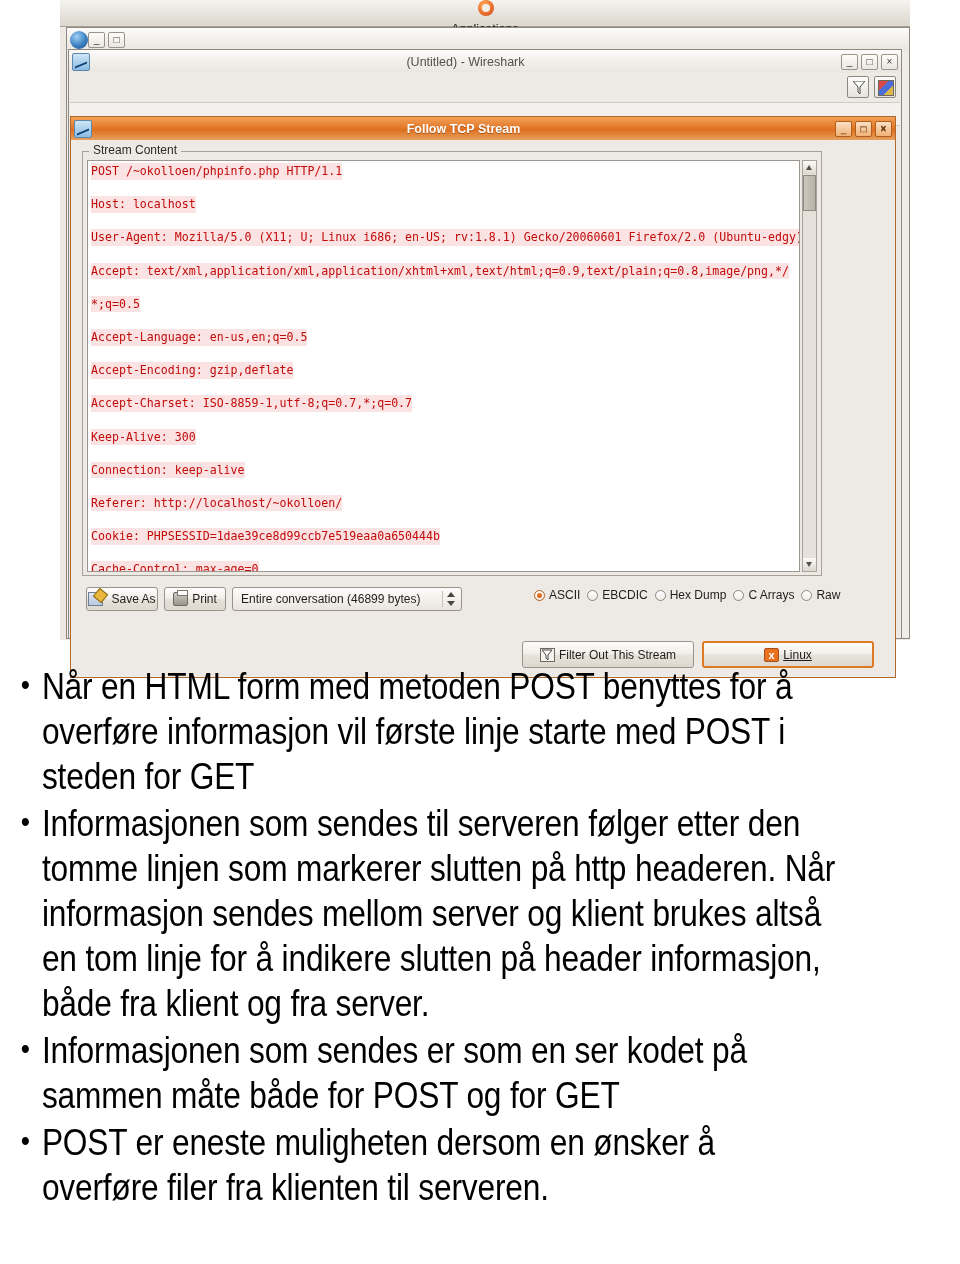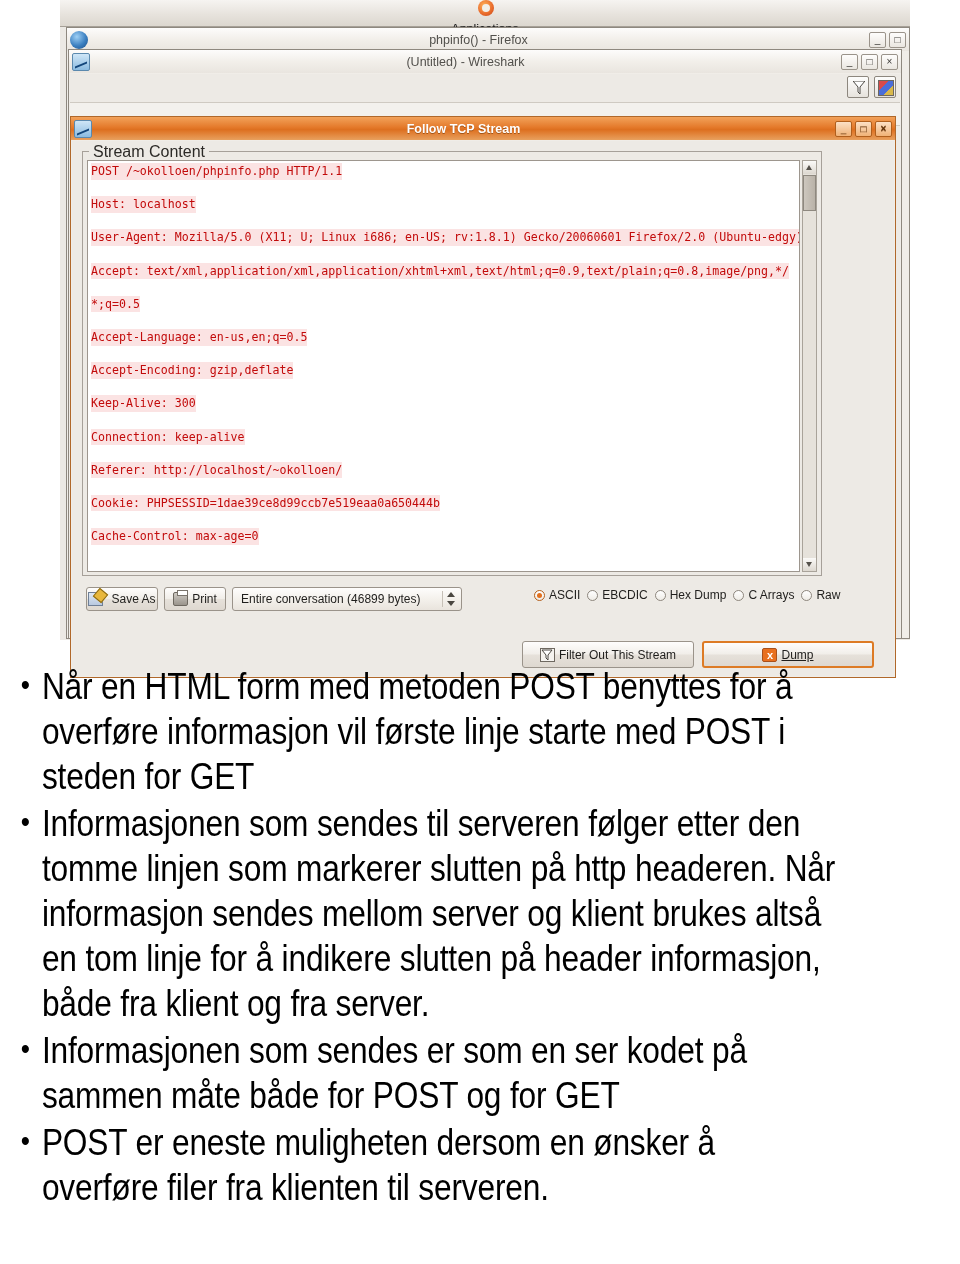--- a/index.html
+++ b/index.html
@@ -168,21 +168,21 @@
 
   
   .dlg-body { position:absolute; left:1px; top:24px; right:1px; bottom:1px;
               background:#edeae5; }
   .frame {
     position:absolute; left:10px; top:10px; width:740px; height:425px;
     border:1px solid #a6a099;
   }
   .frame-legend {
     position:absolute; left:6px; top:-9px; background:#edeae5;
-    padding:0 4px; font-size:16px; color:#2c2a27;
+    padding:0 4px; font-size:12px; color:#2c2a27;
   }
   .textview {
     position:absolute; left:4px; top:8px; width:713px; height:412px;
     background:#ffffff; border:1px solid #9d968e;
     overflow:hidden;
     font-family:"DejaVu Sans Mono", monospace;
     font-size:11.6px; line-height:16.6px;
     padding:2px 0 0 3px;
     white-space:pre;
   }
@@ -293,21 +293,20 @@
       <div class="tray-sep"></div>
       <div class="tray-orange"></div>
       <div class="tray-speaker"></div>
       <div class="clock">Mon Jan 8, 5:40 A</div>
     </div>
   </div>
 
   <div class="win" id="win-firefox">
     <div class="titlebar inactive">
       <div class="tb-icon firefox"></div>
-      <div class="tb-title">phpinfo() - Firefox</div>
       <div class="tb-buttons">
         <div class="tb-btn">_</div>
         <div class="tb-btn">□</div>
       </div>
     </div>
   </div>
 
   <div class="win" id="win-wireshark">
     <div class="titlebar inactive">
       <div class="tb-icon shark"></div>
@@ -396,20 +395,21 @@
     <div class="dlg-body">
       <div class="frame">
         <div class="frame-legend">Stream Content</div>
         <div class="textview" id="stream-text"><span class="line req">POST /~okolloen/phpinfo.php HTTP/1.1</span>
 <span class="line req">Host: localhost</span>
 <span class="line req">User-Agent: Mozilla/5.0 (X11; U; Linux i686; en-US; rv:1.8.1) Gecko/20060601 Firefox/2.0 (Ubuntu-edgy)</span>
 <span class="line req">Accept: text/xml,application/xml,application/xhtml+xml,text/html;q=0.9,text/plain;q=0.8,image/png,*/</span>
 <span class="line req">*;q=0.5</span>
 <span class="line req">Accept-Language: en-us,en;q=0.5</span>
 <span class="line req">Accept-Encoding: gzip,deflate</span>
+<span class="line req">Accept-Charset: ISO-8859-1,utf-8;q=0.7,*;q=0.7</span>
 <span class="line req">Keep-Alive: 300</span>
 <span class="line req">Connection: keep-alive</span>
 <span class="line req">Referer: http://localhost/~okolloen/</span>
 <span class="line req">Cookie: PHPSESSID=1dae39ce8d99ccb7e519eaa0a650444b</span>
 <span class="line req">Cache-Control: max-age=0</span>
 
 
 <span class="line blank"></span>
 
 
@@ -467,21 +467,21 @@
       <div class="btn" style="left:450px; top:500px; width:172px; height:27px;">
         <span class="ic ic-filter">
           <svg viewBox="0 0 12 12" width="12" height="12">
             <polygon points="1,1 11,1 7,6 7,11 5,9 5,6" fill="#ffffff" stroke="#4a4741" stroke-width="1"></polygon>
           </svg>
         </span>
         <span>Filter Out This Stream</span>
       </div>
       <div class="btn focus" style="left:630px; top:500px; width:172px; height:27px;">
         <span class="ic ic-close">x</span>
-        <span><span class="ul">Dump</span></span>
+        <span><span class="ul">Linux</span></span>
       </div>
     </div>
   </div>
 </div>
 
 <div id="slide-text">
   <ul class="bullets" id="bullet-list">
       <li class="lvl1">Når en HTML form med metoden POST benyttes for å overføre informasjon vil første linje starte med POST i steden for GET</li>
       <li>Informasjonen som sendes til serveren følger etter den tomme linjen som markerer slutten på http headeren. Når informasjon sendes mellom server og klient brukes altså en tom linje for å indikere slutten på header informasjon, både fra klient og fra server.</li>
       <li>Informasjonen som sendes er som en ser kodet på sammen måte både for POST og for GET</li>

